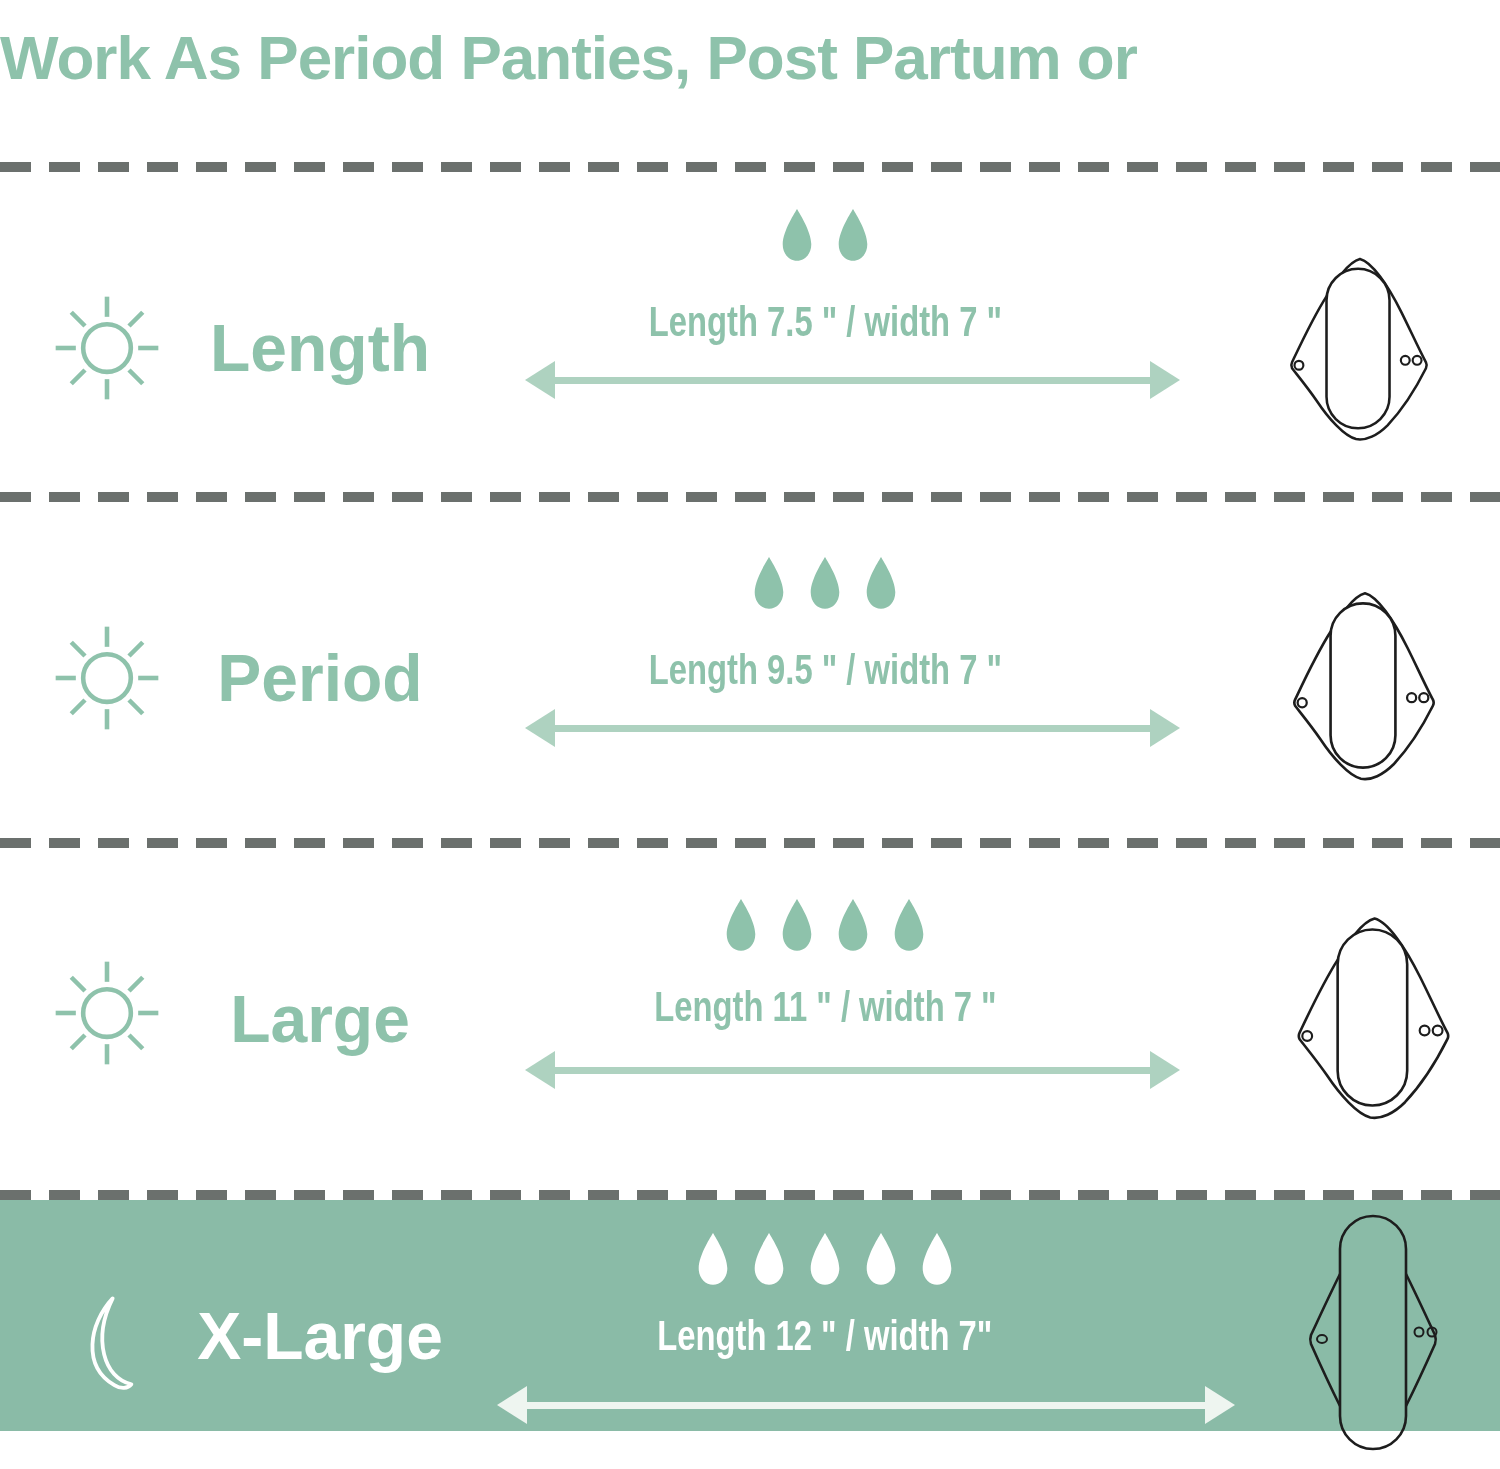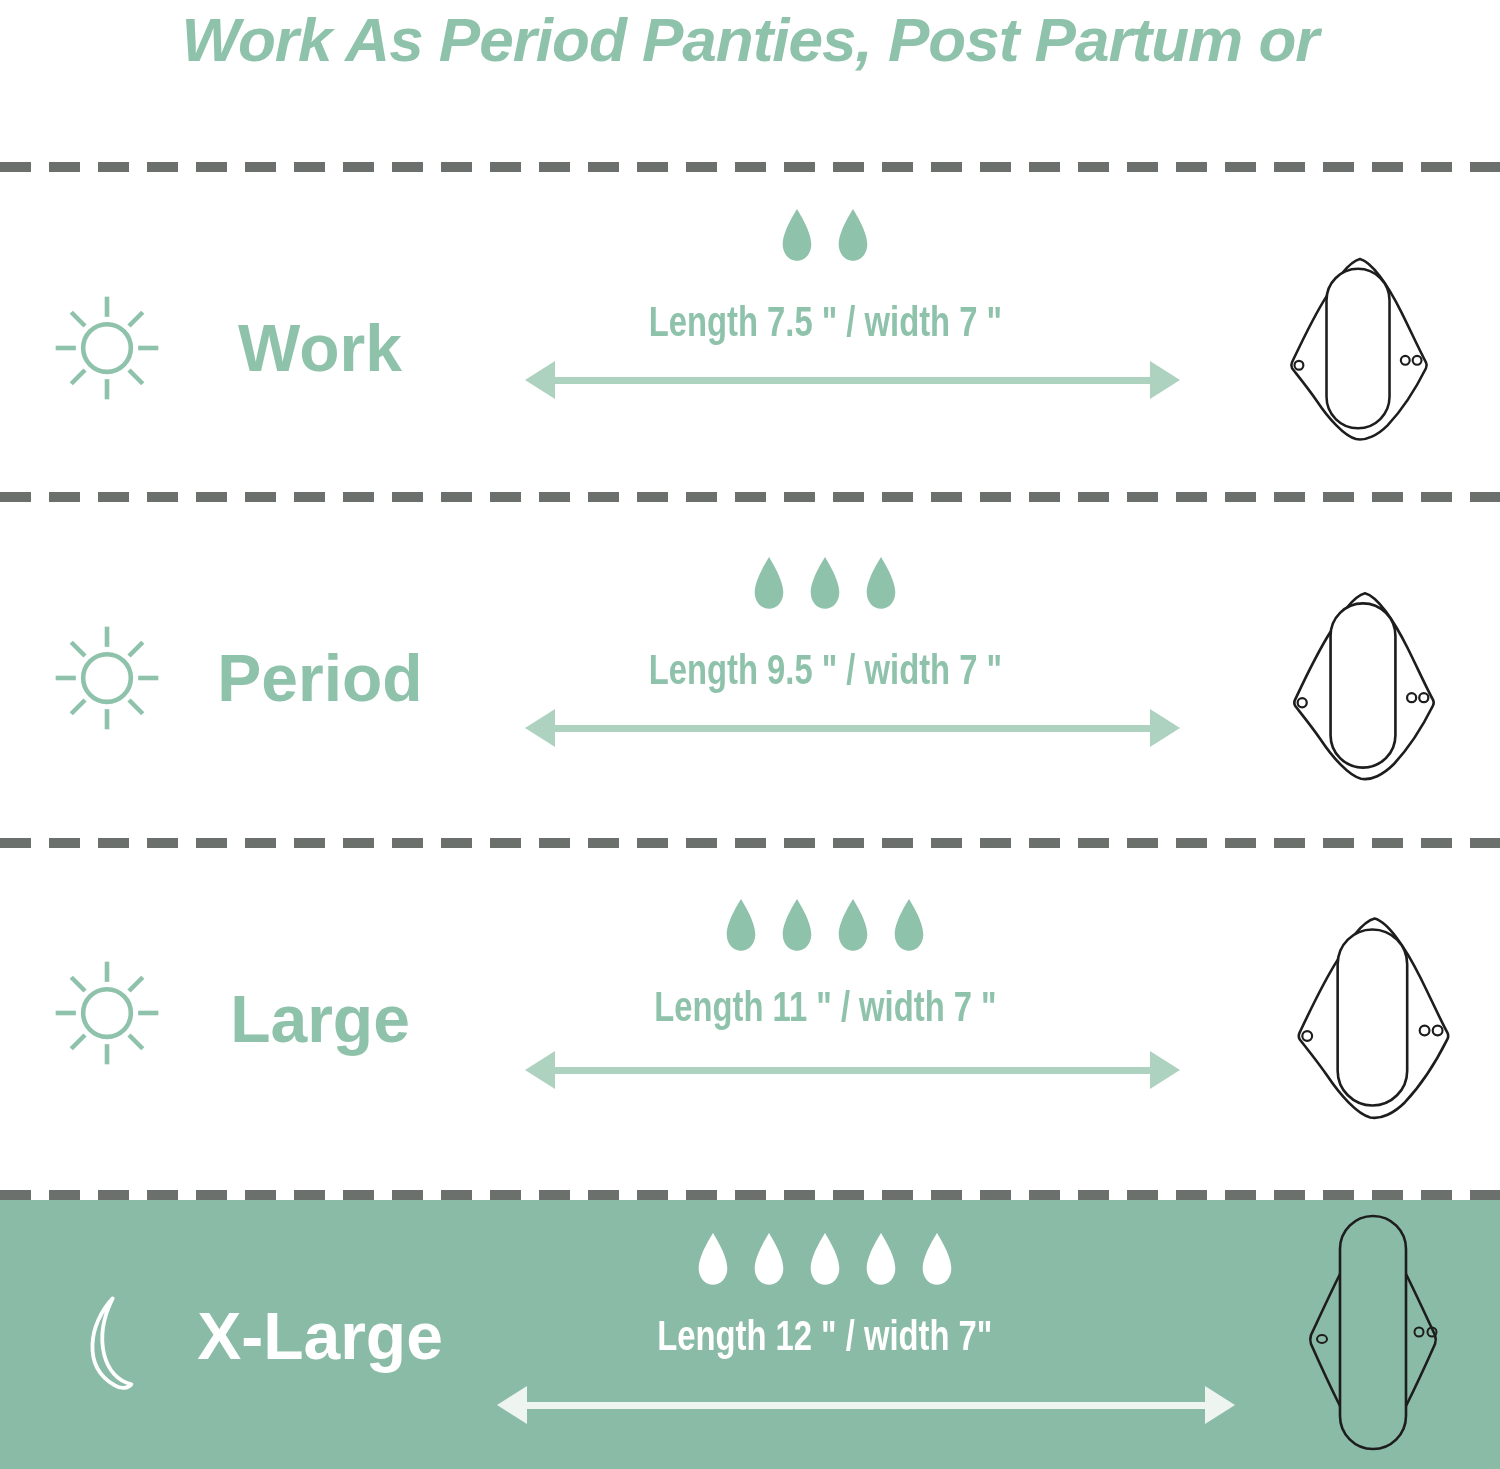--- a/index.html
+++ b/index.html
@@ -1,36 +1,36 @@
 <!DOCTYPE html>
 <html><head>
 <meta charset="utf-8">
 <style>
   html,body{margin:0;padding:0;background:#ffffff;}
   .canvas{
     position:relative;width:1500px;height:1469px;overflow:hidden;
     font-family:"Liberation Sans",sans-serif;background:#ffffff;
   }
   
-  .title-block{height:162px;text-align:center;padding-top:2px;box-sizing:border-box;font-style:italic;}
+  .title-block{height:162px;padding-top:20px;box-sizing:border-box;}
   .title-line{
     display:block;color:#8ec2ab;font-weight:bold;font-size:62px;line-height:76px;
     white-space:nowrap;letter-spacing:-1px;
   }
   
   .divider{
     height:10px;width:100%;
     background:repeating-linear-gradient(to right,#6b706d 0 31px,rgba(0,0,0,0) 31px 49px);
   }
   
   .row{position:relative;width:1500px;}
   .row.r1{height:320px;}
   .row.r2{height:336px;}
   .row.r3{height:342px;}
-  .row.r4{height:269px;background:#8abba7;}
+  .row.r4{height:231px;background:#8abba7;}
   .time-icon{position:absolute;}
   .row-label{
     position:absolute;left:160px;width:320px;text-align:center;
     color:#8ec2ab;font-weight:bold;font-size:66px;line-height:68px;white-space:nowrap;
   }
   .r4 .row-label{color:#ffffff;}
   .mid{position:absolute;left:495px;width:660px;text-align:center;}
   .drops{display:flex;justify-content:center;gap:16px;}
   .drop{width:40px;height:55px;}
   .drop svg{width:100%;height:100%;display:block;}
@@ -72,21 +72,21 @@
             <line x1="60" y1="94" x2="60" y2="116"></line>
           <line x1="4" y1="60" x2="26" y2="60"></line>
             <line x1="94" y1="60" x2="116" y2="60"></line>
           <line x1="21" y1="21" x2="36" y2="36"></line>
             <line x1="84" y1="84" x2="99" y2="99"></line>
           <line x1="21" y1="99" x2="36" y2="84"></line>
             <line x1="84" y1="36" x2="99" y2="21"></line>
         </g>
       </svg>
     </div>
-    <div class="row-label" style="top:142px;">Work</div>
+    <div class="row-label" style="top:142px;">Length</div>
     <div class="mid" style="top:36px;">
       <div class="drops">
         <span class="drop">
           <svg viewBox="0 0 36 50">
               <path d="M18 1 C17 3 5 21 5 33 C5 42 11 48 18 48 C25 48 31 42 31 33 C31 21 19 3 18 1 Z" fill="#8ec2ab"></path>
             </svg>
         </span>
       <span class="drop">
           <svg viewBox="0 0 36 50">
               <path d="M18 1 C17 3 5 21 5 33 C5 42 11 48 18 48 C25 48 31 42 31 33 C31 21 19 3 18 1 Z" fill="#8ec2ab"></path>

